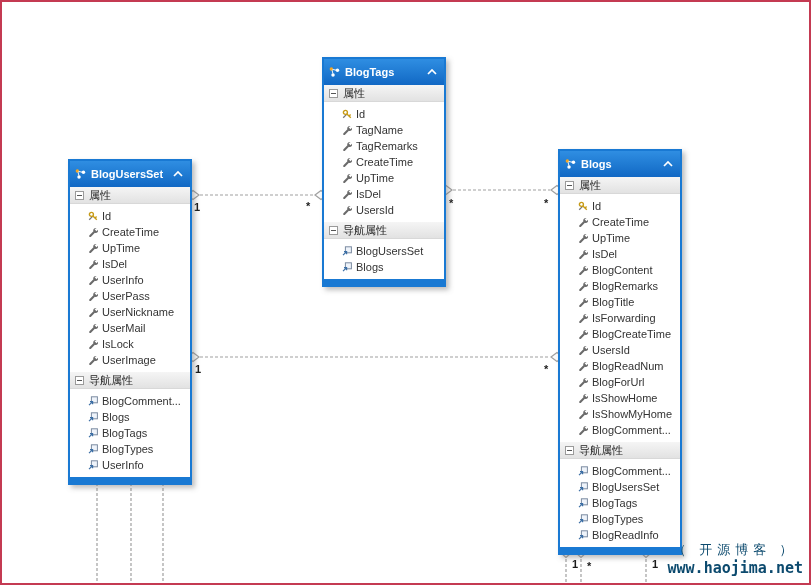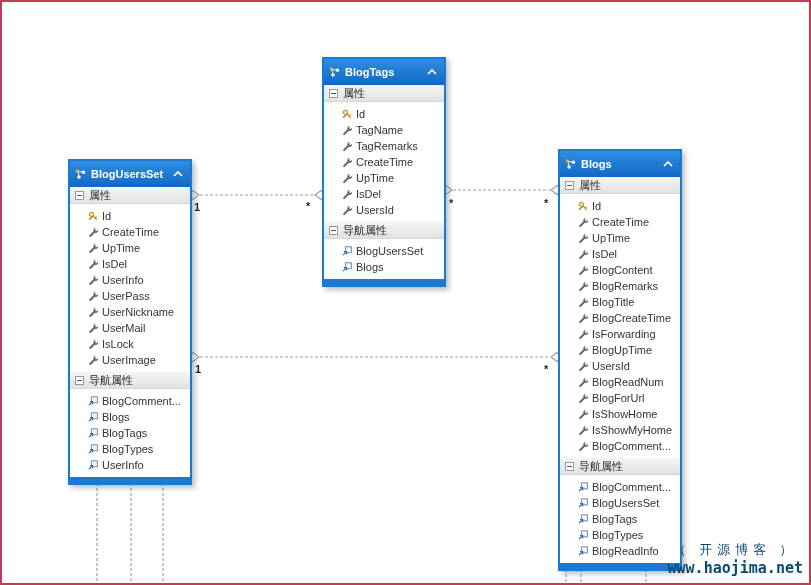--- a/index.html
+++ b/index.html
@@ -528,42 +528,33 @@
         </li>
 
 
         <li class="row">
           <span class="icon ic-wrench">
             <svg viewBox="0 0 10 10" width="10" height="10">
               <path d="M8.6 1.1 a2.5 2.5 0 0 0 -3.2 3.2 L1.5 8.2 a1.05 1.05 0 0 0 1.5 1.5 L6.9 5.8 a2.5 2.5 0 0 0 3.2-3.2 L8.5 4.2 6.6 2.3 Z" fill="#6b6b6b"></path>
             </svg>
           </span>
 
+          <span>IsForwarding</span>
+        </li>
+
+        <li class="row">
+          <span class="icon ic-wrench">
+            <svg viewBox="0 0 10 10" width="10" height="10">
+              <path d="M8.6 1.1 a2.5 2.5 0 0 0 -3.2 3.2 L1.5 8.2 a1.05 1.05 0 0 0 1.5 1.5 L6.9 5.8 a2.5 2.5 0 0 0 3.2-3.2 L8.5 4.2 6.6 2.3 Z" fill="#6b6b6b"></path>
+            </svg>
+          </span>
+
           <span>BlogCreateTime</span>
         </li>
 
-        <li class="row">
-          <span class="icon ic-wrench">
-            <svg viewBox="0 0 10 10" width="10" height="10">
-              <path d="M8.6 1.1 a2.5 2.5 0 0 0 -3.2 3.2 L1.5 8.2 a1.05 1.05 0 0 0 1.5 1.5 L6.9 5.8 a2.5 2.5 0 0 0 3.2-3.2 L8.5 4.2 6.6 2.3 Z" fill="#6b6b6b"></path>
-            </svg>
-          </span>
-
-          <span>IsForwarding</span>
-        </li>
-
-        <li class="row">
-          <span class="icon ic-wrench">
-            <svg viewBox="0 0 10 10" width="10" height="10">
-              <path d="M8.6 1.1 a2.5 2.5 0 0 0 -3.2 3.2 L1.5 8.2 a1.05 1.05 0 0 0 1.5 1.5 L6.9 5.8 a2.5 2.5 0 0 0 3.2-3.2 L8.5 4.2 6.6 2.3 Z" fill="#6b6b6b"></path>
-            </svg>
-          </span>
-
-          <span>BlogUpTime</span>
-        </li>
 
         <li class="row">
           <span class="icon ic-wrench">
             <svg viewBox="0 0 10 10" width="10" height="10">
               <path d="M8.6 1.1 a2.5 2.5 0 0 0 -3.2 3.2 L1.5 8.2 a1.05 1.05 0 0 0 1.5 1.5 L6.9 5.8 a2.5 2.5 0 0 0 3.2-3.2 L8.5 4.2 6.6 2.3 Z" fill="#6b6b6b"></path>
             </svg>
           </span>
 
           <span>UsersId</span>
         </li>

